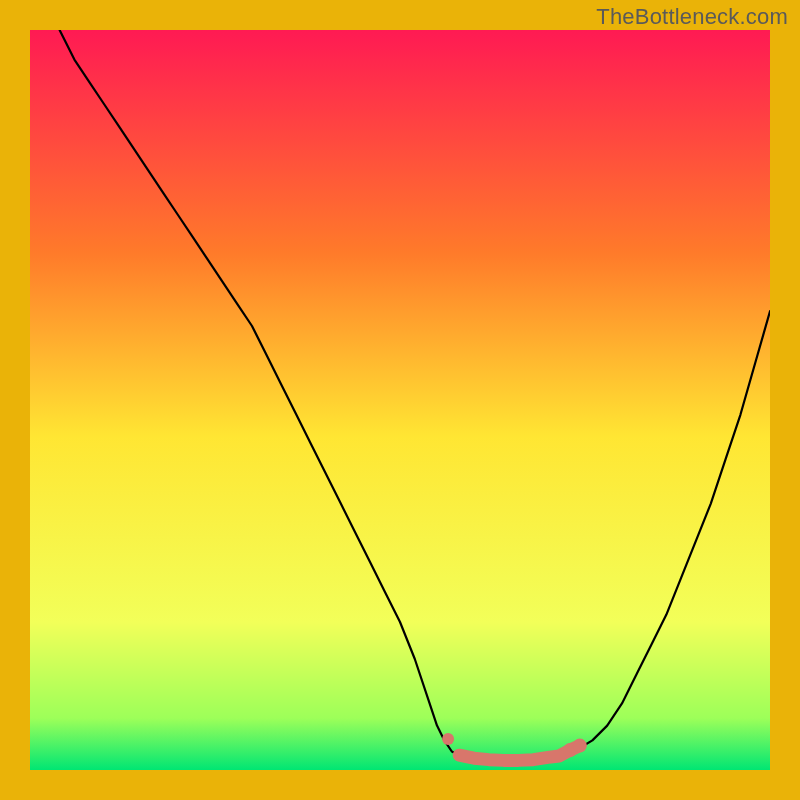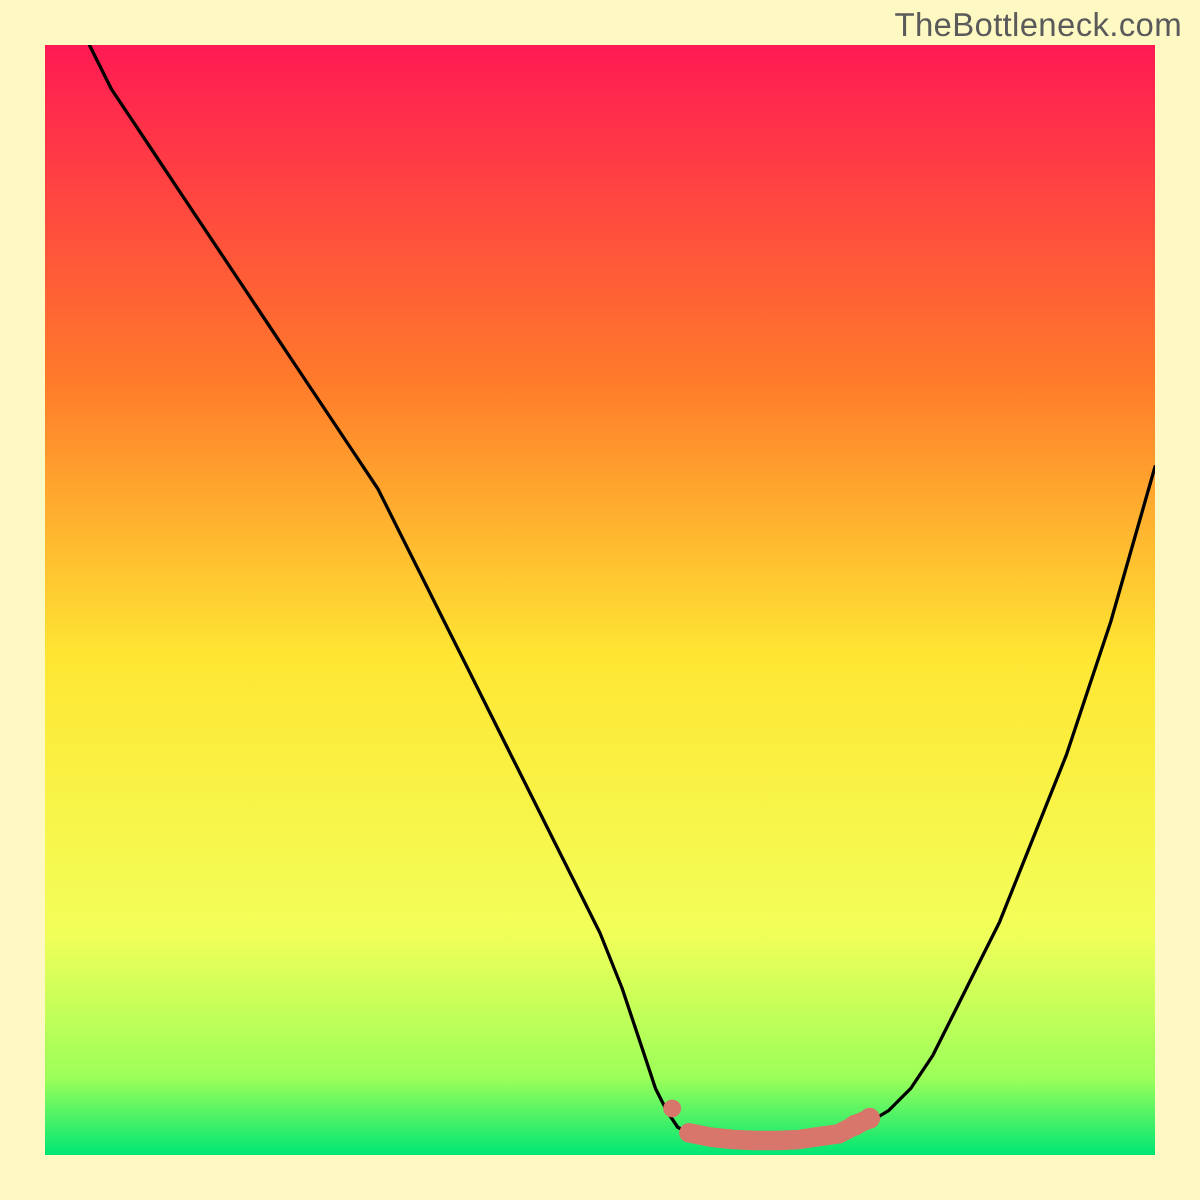--- a/index.html
+++ b/index.html
@@ -8,21 +8,21 @@
     width: 800px;
     height: 800px;
     background: #000000;
     overflow: hidden;
     font-family: Arial, Helvetica, sans-serif;
   }
   .frame {
     position: relative;
     width: 800px;
     height: 800px;
-    background: #fef9c3;
+    background: #eab308;
   }
   .watermark {
     position: absolute;
     top: 4px;
     right: 12px;
     color: #5a5a5a;
     font-size: 22px;
     font-weight: 500;
     letter-spacing: 0.2px;
     z-index: 20;

